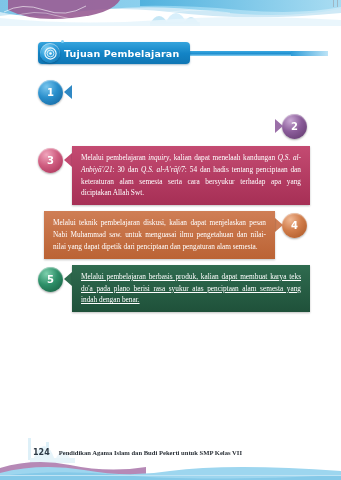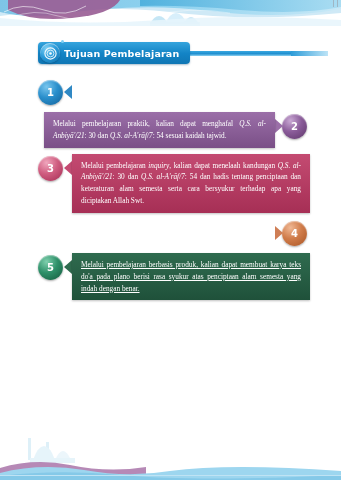--- a/index.html
+++ b/index.html
@@ -290,30 +290,30 @@
   </div>
 
   <div class="objectives" id="objectives">
       <div class="obj-row left">
         <div class="badge b-blue">1</div>
         <div class="arrow a-blue"></div>
       </div>
       <div class="obj-row right">
         <div class="badge b-purple">2</div>
         <div class="arrow a-purple"></div>
-        <div class="obj-box c-purple"><span>Melalui pembelajaran praktik, kalian dapat menghafal </span><i>Q.S. al-Anbiyā'/21</i><span>: 30 dan </span><i>Q.S. al-A'rāf/7</i><span>: 54 sesuai kaidah tajwid.</span></div>
       </div>
       <div class="obj-row left">
         <div class="badge b-crimson">3</div>
         <div class="arrow a-crimson"></div>
         <div class="obj-box c-crimson"><span>Melalui pembelajaran </span><i>inquiry</i><span>, kalian dapat menelaah kandungan </span><i>Q.S. al-Anbiyā'/21</i><span>: 30 dan </span><i>Q.S. al-A'rāf/7</i><span>: 54 dan hadis tentang penciptaan dan keteraturan alam semesta serta cara bersyukur terhadap apa yang diciptakan Allah Swt.</span></div>
       </div>
       <div class="obj-row right">
         <div class="badge b-orange">4</div>
         <div class="arrow a-orange"></div>
+        <div class="obj-box c-orange"><span>Melalui teknik pembelajaran diskusi, kalian dapat menjelaskan pesan Nabi Muhammad saw. untuk menguasai ilmu pengetahuan dan nilai-nilai yang dapat dipetik dari penciptaan dan pengaturan alam semesta.</span></div>
       </div>
       <div class="obj-row left">
         <div class="badge b-green">5</div>
         <div class="arrow a-green"></div>
         <div class="obj-box c-green"><span>Melalui pembelajaran berbasis produk, kalian dapat membuat karya teks do'a pada plano berisi rasa syukur atas penciptaan alam semesta yang indah dengan benar.</span></div>
       </div>
     </div>
 
   <div class="footer">
     <svg width="341" height="46" viewBox="0 0 341 46" xmlns="http://www.w3.org/2000/svg">
@@ -324,16 +324,20 @@
         <path d="M33,26 q5,-14 11,-14 q6,0 11,14 z" fill="#bfe3f4"></path>
         <path d="M55,26 q4,-9 8,-9 q4,0 8,9 z" fill="#cfe9f6"></path>
         <rect x="30" y="24" width="45" height="5" fill="#bfe3f4"></rect>
       </g>
 
       <path d="M0,34 Q34,24 70,31 Q108,39 146,33 L146,46 L0,46 Z" fill="#b07fb0" opacity="0.92"></path>
 
       <path d="M0,39 Q40,29 84,36 Q128,44 170,37 Q230,29 341,37 L341,46 L0,46 Z" fill="#9dd6ef"></path>
       <path d="M0,42 Q60,35 120,41 Q200,48 341,41 L341,46 L0,46 Z" fill="#7ec4e6" opacity="0.75"></path>
     </svg>
+    <div class="footer-inner">
+      <span class="page-number">124</span>
+      <span class="footer-title">Pendidikan Agama Islam dan Budi Pekerti untuk SMP Kelas VII</span>
+    </div>
     <div class="footer-rule"></div>
   </div>
 
 </div>
 
 </body></html>

